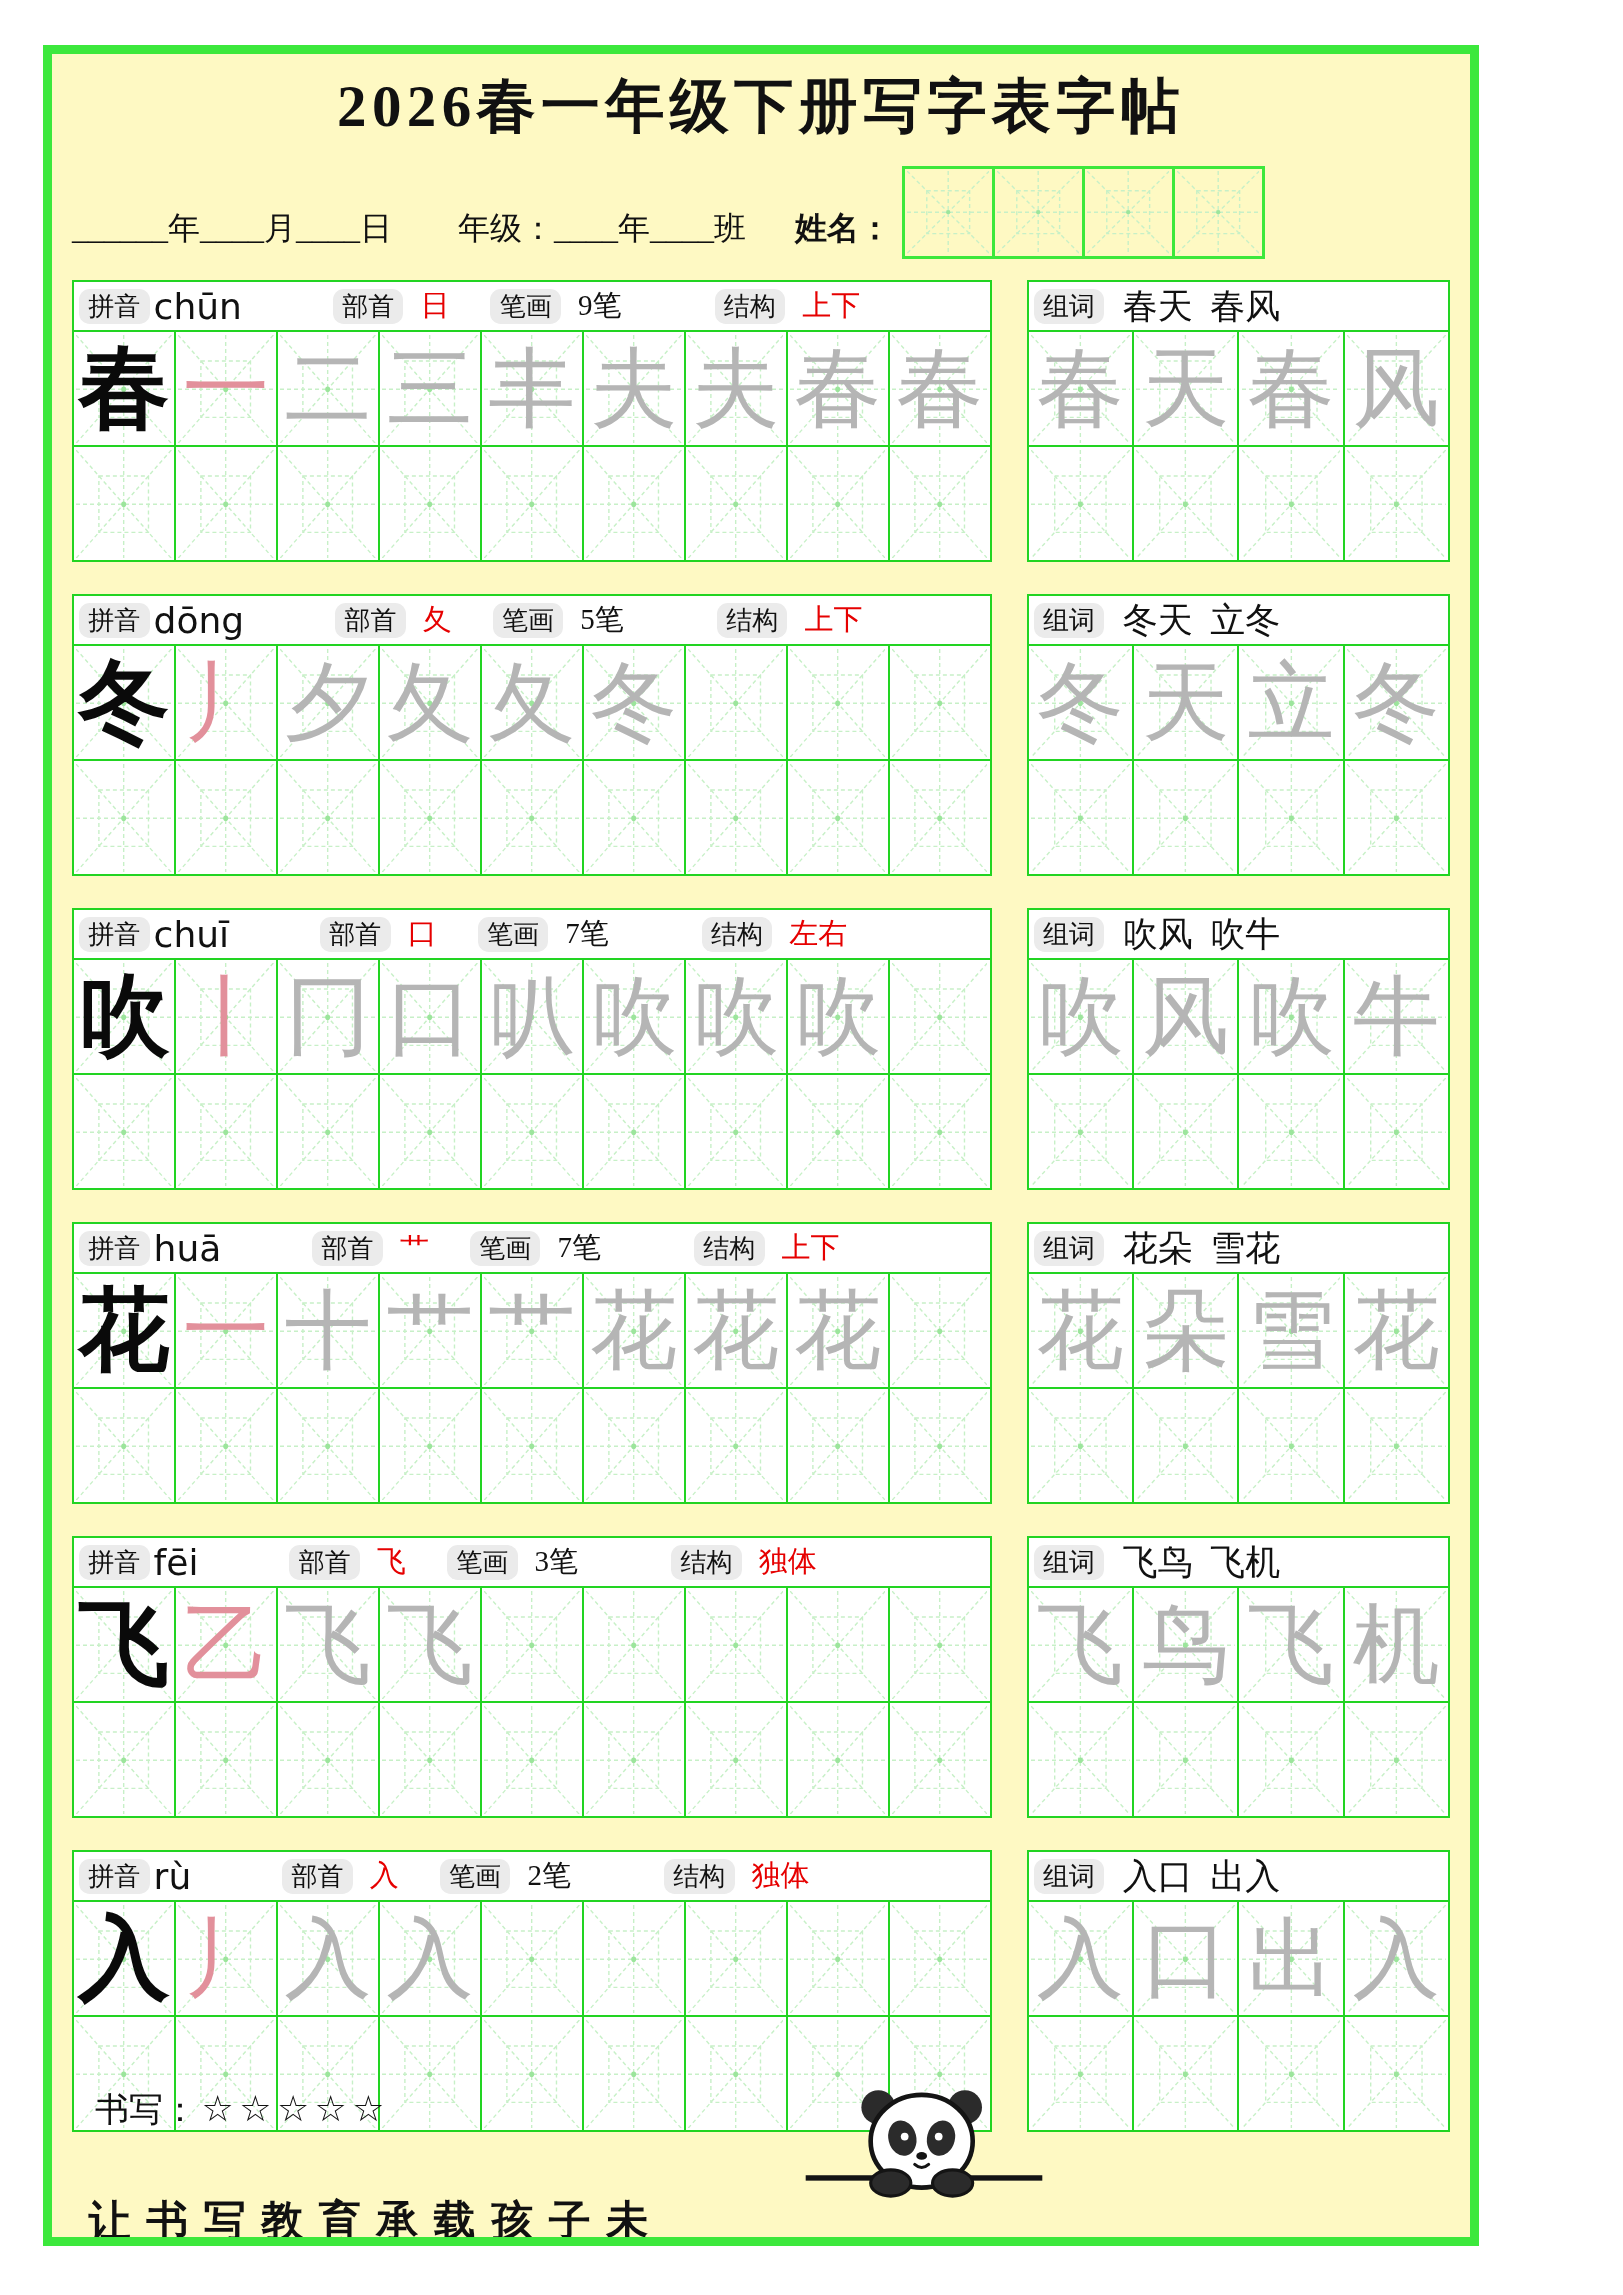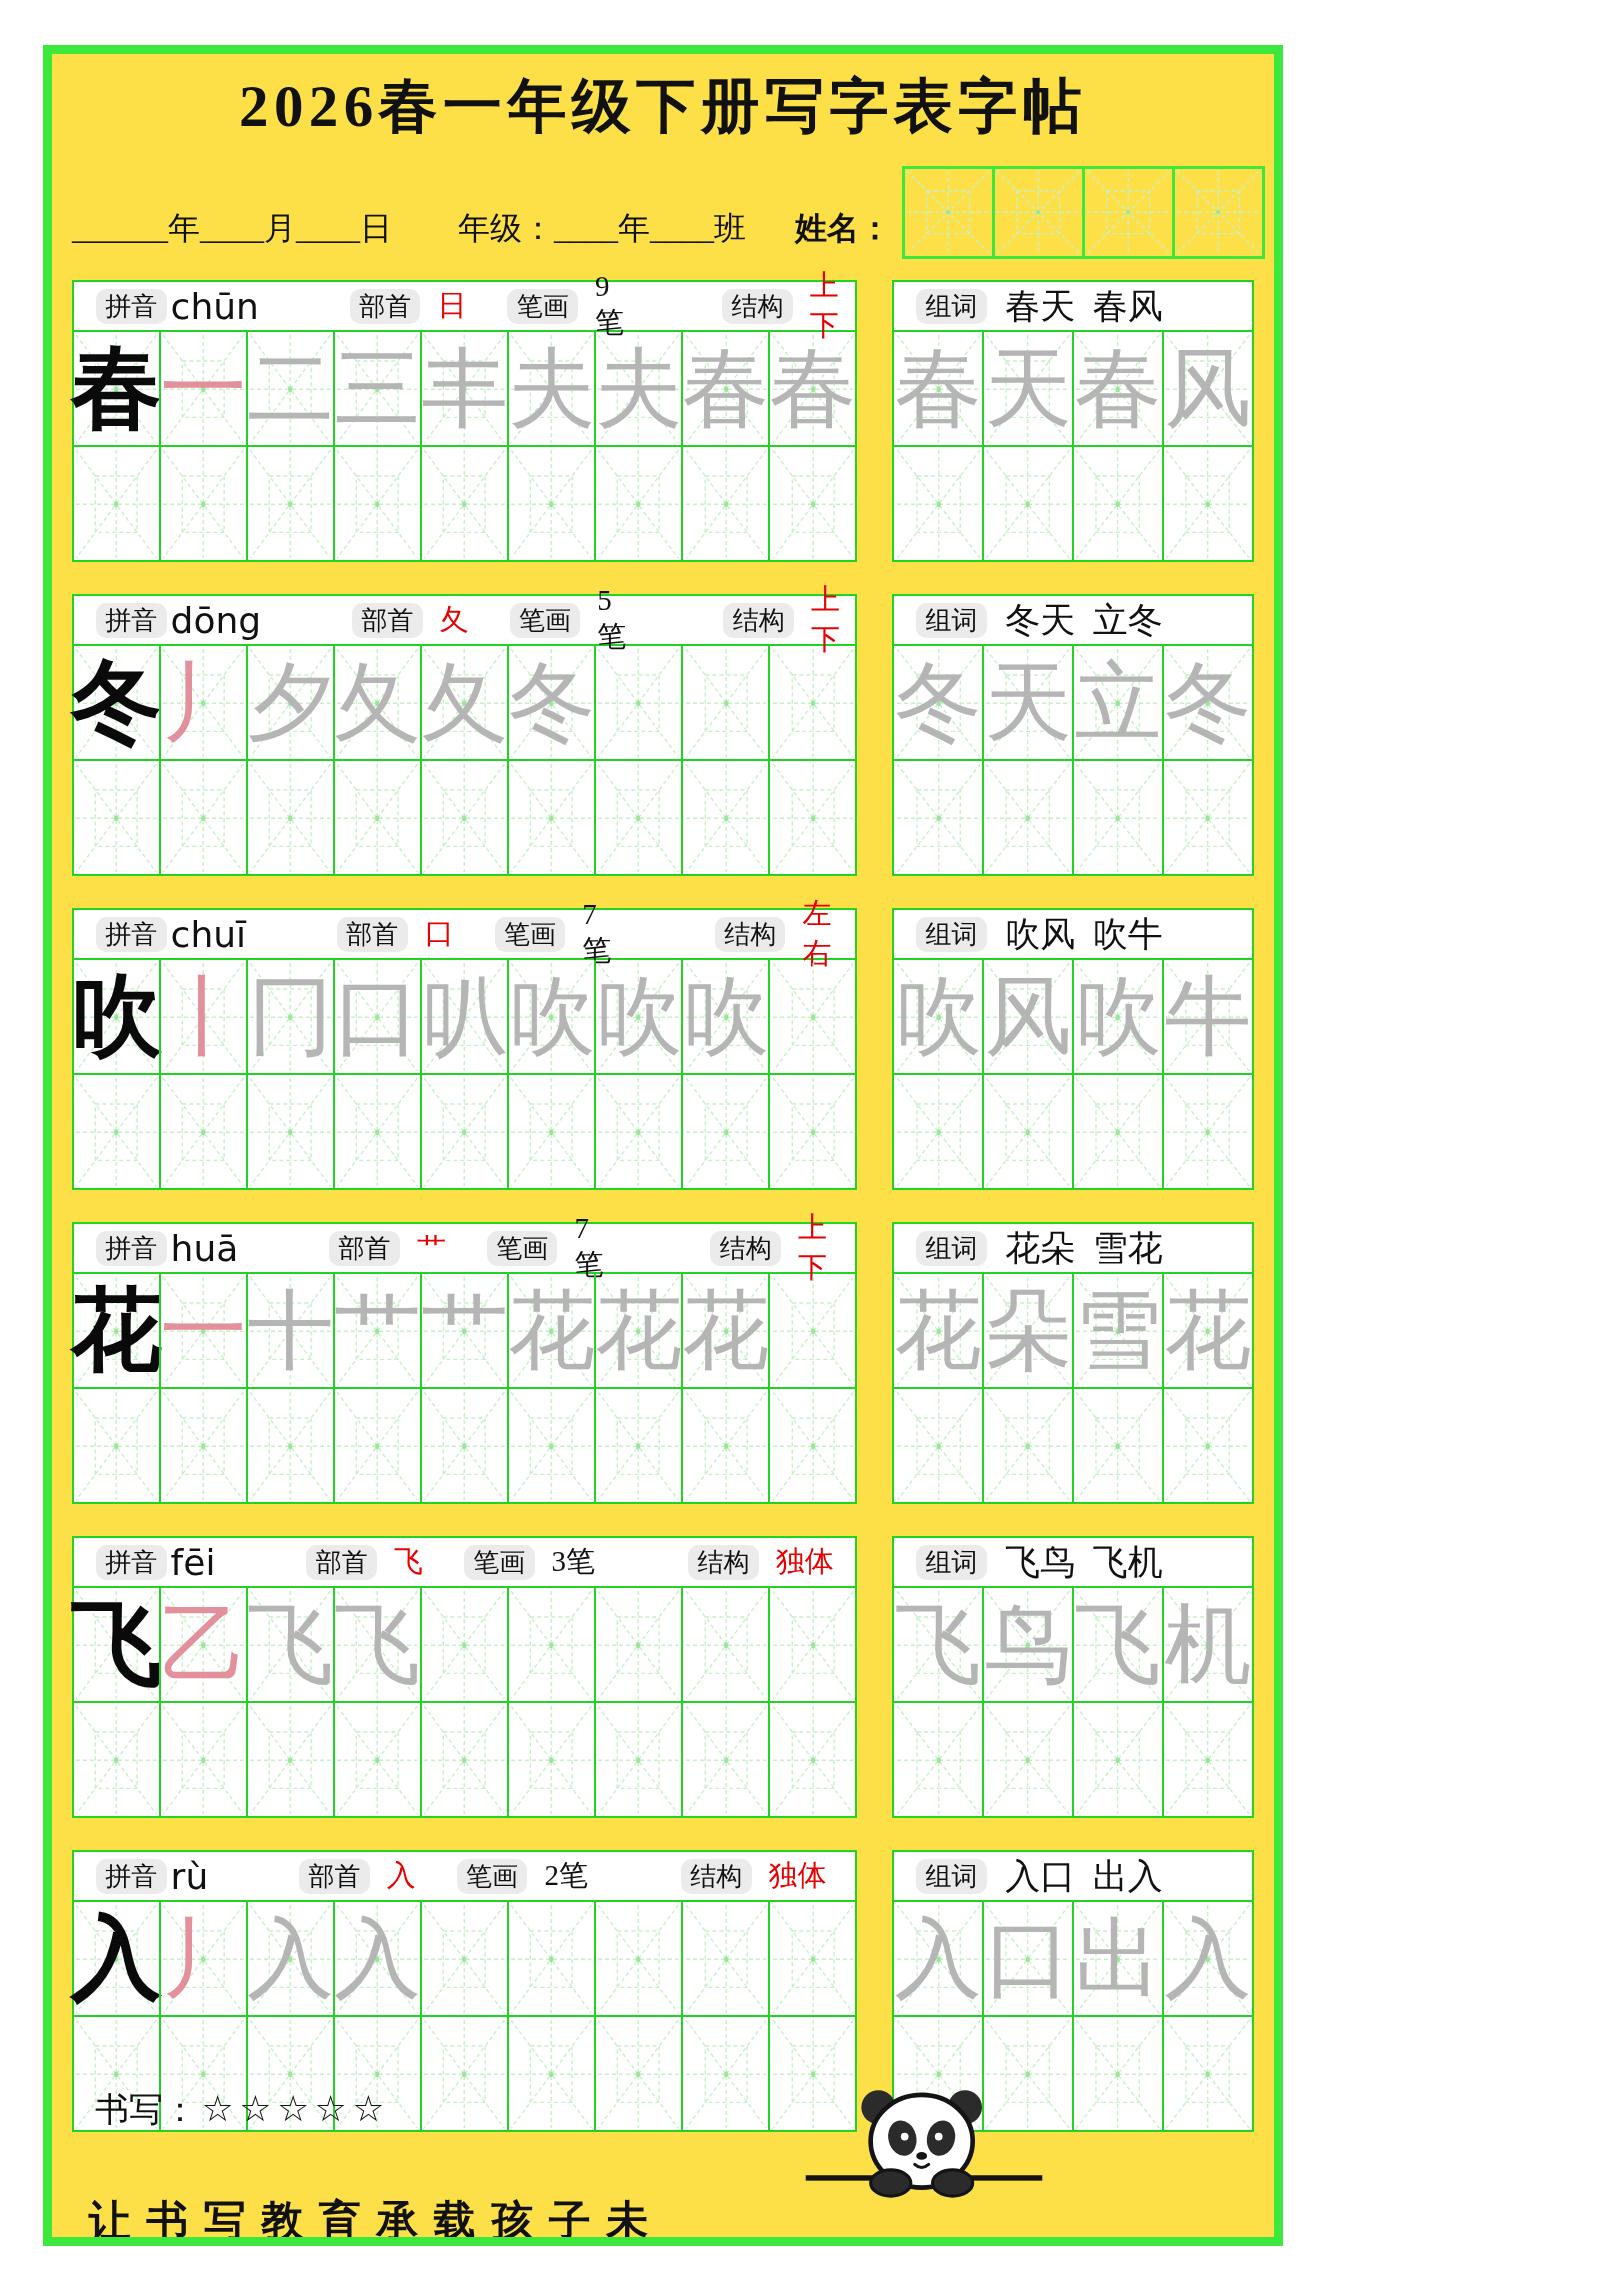--- a/index.html
+++ b/index.html
@@ -1,22 +1,22 @@
 <!DOCTYPE html>
 <html style="font-size:12.4px"><head>
 <meta charset="utf-8">
 <style>
   html,body{margin:0;padding:0;}
   body{
     width:1623px;height:2295px;position:relative;background:#ffffff;
     font-family:"Liberation Serif","DejaVu Serif",serif;color:#111;
   }
   .frame{
-    position:absolute;left:43px;top:45px;width:1240px;height:2201px;
-    border:9.3px solid #3ce83c;background:#fde047;box-sizing:border-box;
+    position:absolute;left:43px;top:45px;width:1436px;height:2201px;
+    border:9.3px solid #3ce83c;background:#fef9c3;box-sizing:border-box;
     padding:0 20px;overflow:hidden;
   }
   .title{
     margin-top:20px;text-align:center;font-size:59px;font-weight:bold;
     letter-spacing:5.4px;line-height:1.1;
   }
   
   .meta{display:flex;align-items:flex-end;margin-top:26px;height:94px;}
   .meta .txt{font-size:32px;padding-bottom:7.7px;white-space:pre;}
   .meta .grade{margin-left:66px;}
@@ -28,21 +28,21 @@
   #sections{margin-top:21.6px;}
   .section{display:flex;margin-bottom:32px;}
   .box{border:2.3px solid #22d422;background:#fff;box-sizing:border-box;}
   .left-box{width:1002px;}
   .right-box{width:461px;margin-left:35px;}
   .head{height:48px;display:flex;align-items:center;font-size:27px;}
   .pill{
     background:#ebebeb;border-radius:10.8px;padding:2.3px 9.3px;line-height:1.15;
     font-size:26px;white-space:nowrap;
   }
-  .p1{margin-left:22px;}
+  .p1{margin-left:5px;}
   .p2{margin-left:91px;}
   .p3{margin-left:41px;}
   .p4{margin-left:93px;}
   .pinyin{margin-left:4px;font-family:"DejaVu Sans","Liberation Sans",sans-serif;font-size:36px;font-weight:500;}
   .val{margin-left:17px;font-size:29px;}
   .red{color:#e60000;}
   .words{margin-left:18.5px;font-size:35px;white-space:pre;}
   .row{display:flex;border-top:2.3px solid #22d422;}
   .cell{position:relative;flex:1;height:113px;}
   .row .cell + .cell{border-left:2.3px solid #22d422;}

